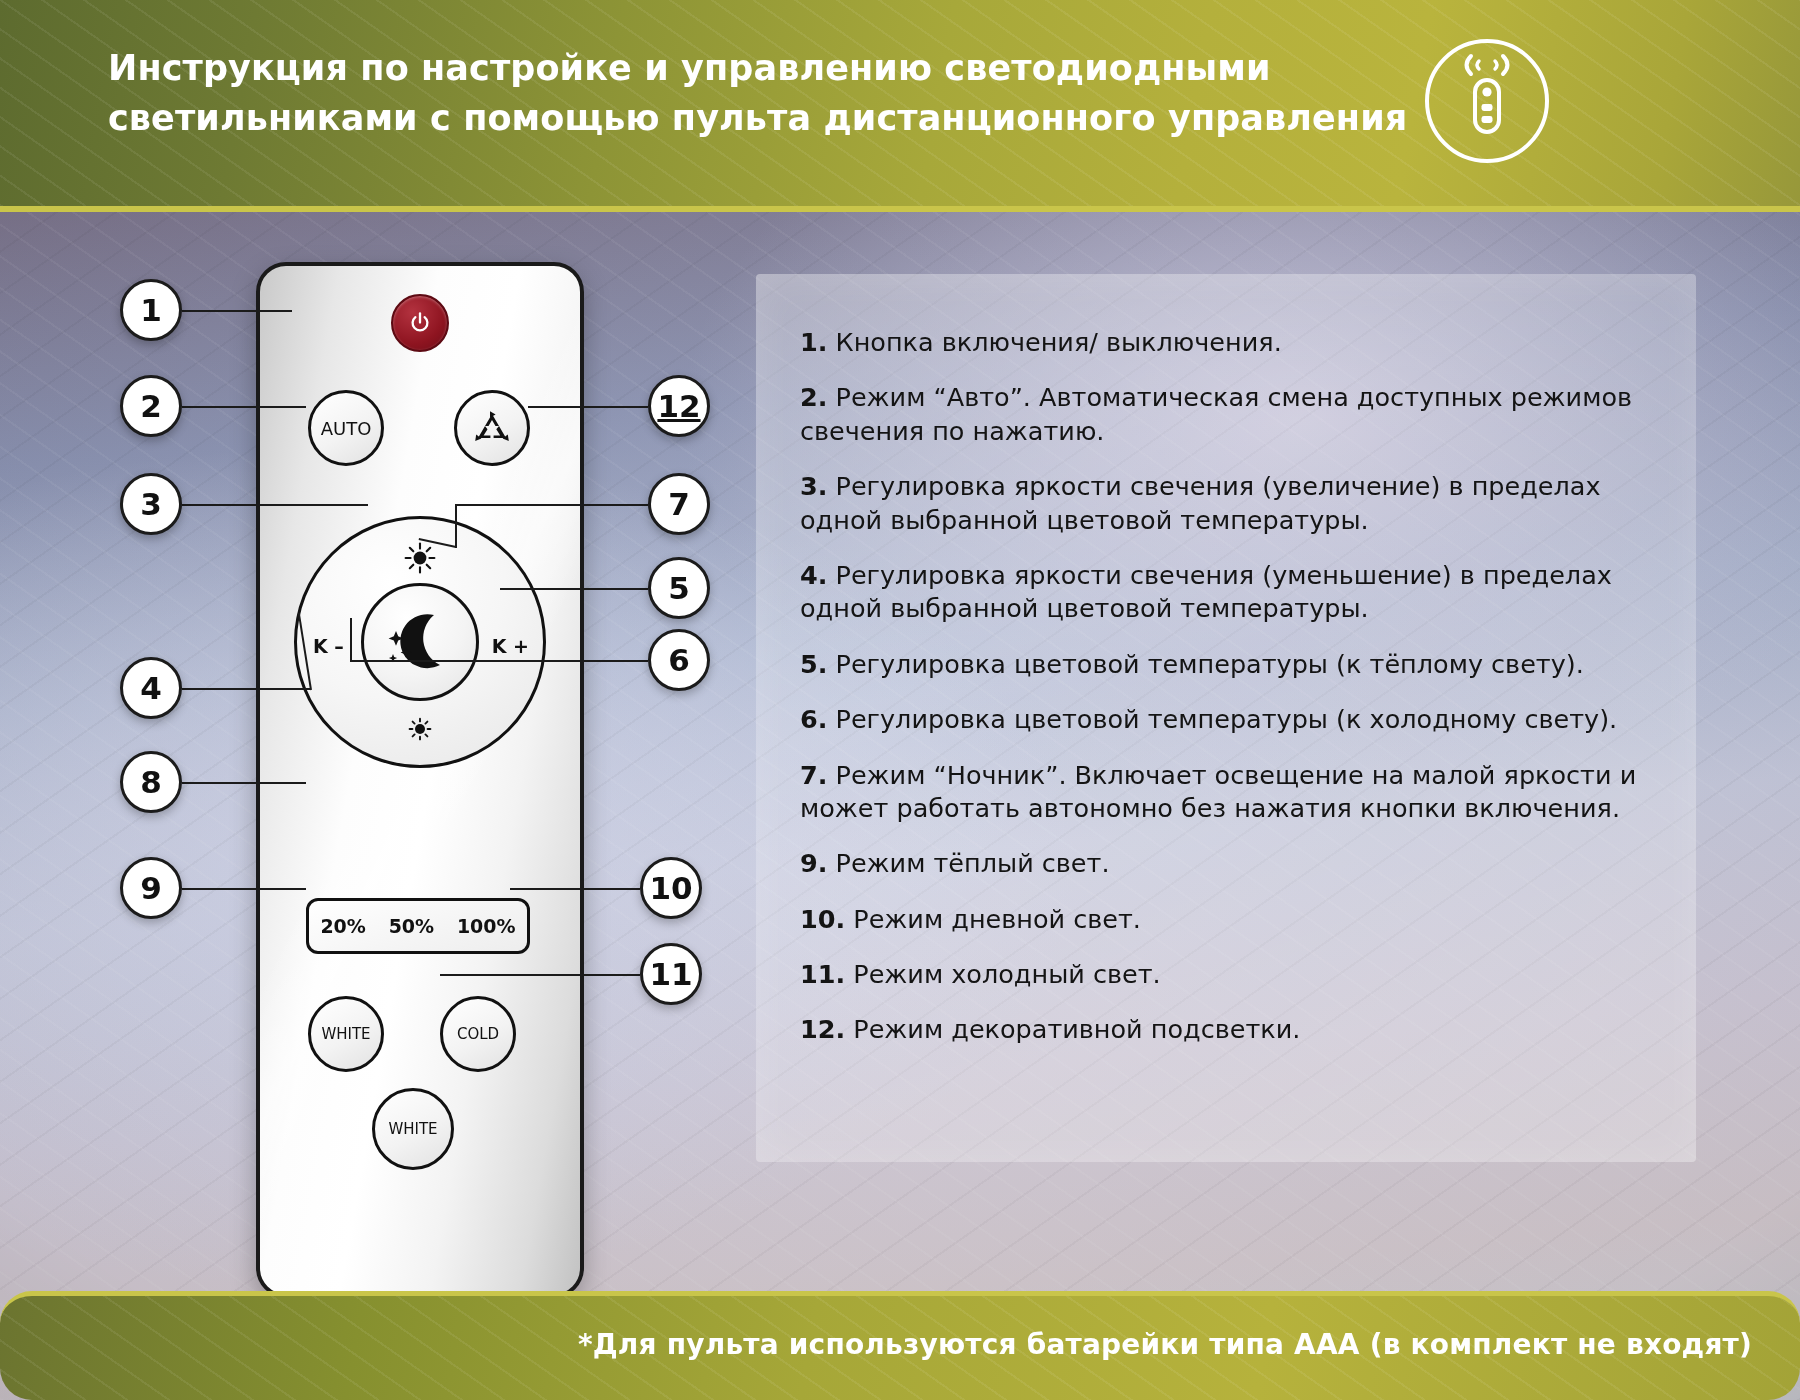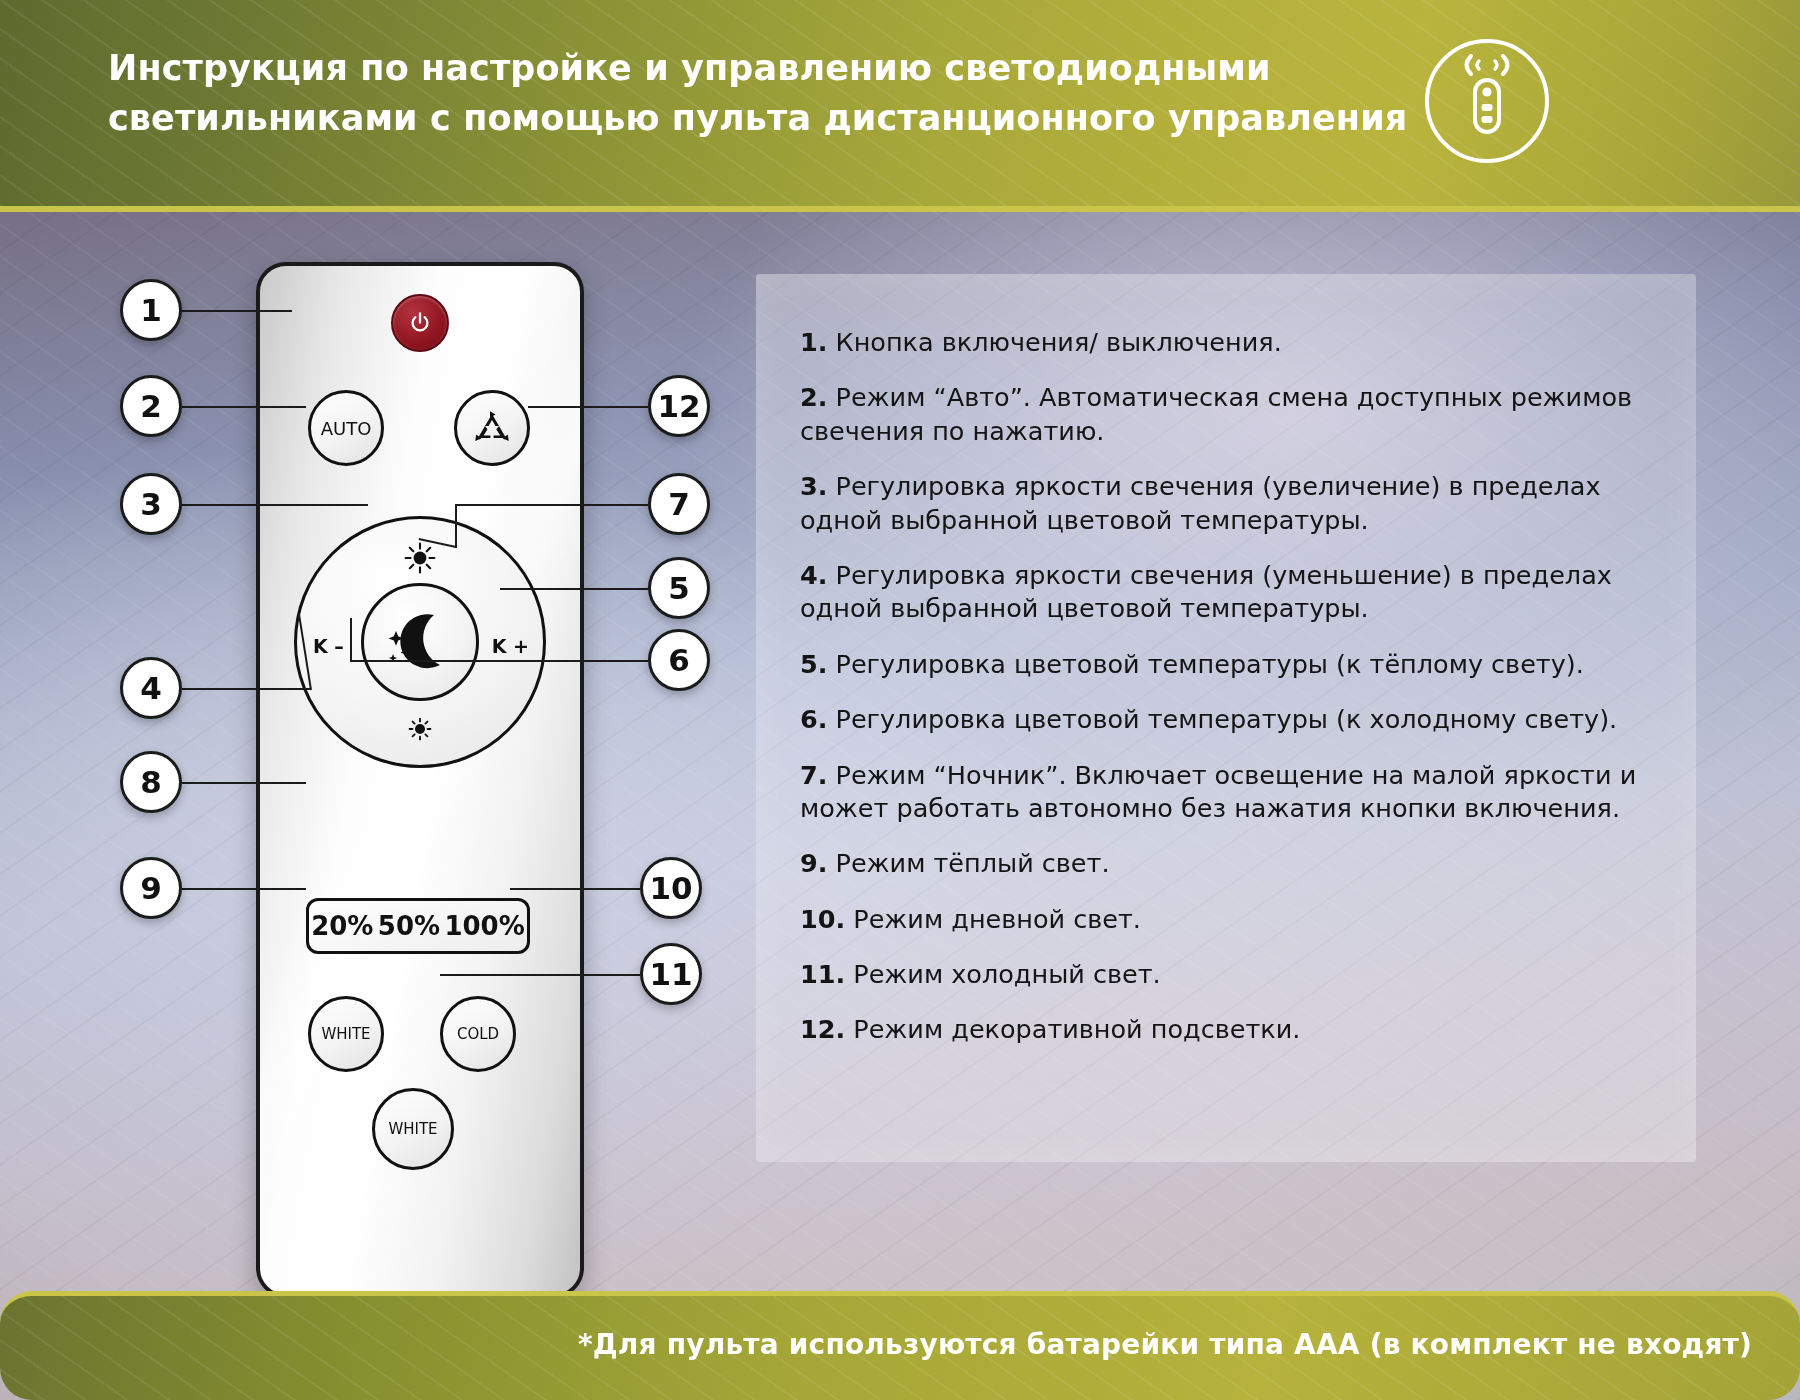--- a/index.html
+++ b/index.html
@@ -145,21 +145,21 @@
   .dial-sun-bot { position: absolute; left: 50%; bottom: 22px; transform: translateX(-50%); }
 
   .pct-bar {
     position: absolute; left: 46px; top: 632px;
     width: 224px; height: 56px;
     border: 3px solid #111; border-radius: 12px;
     background: linear-gradient(160deg,#ffffff,#ededed);
     display: flex; align-items: center; justify-content: space-around;
     box-sizing: border-box;
   }
-  .pct-bar span { font-size: 26px; font-weight: bold; color: #111; }
+  .pct-bar span { font-size: 19px; font-weight: bold; color: #111; }
 
   
   .callout {
     position: absolute;
     width: 62px; height: 62px; border-radius: 50%;
     background: #ffffff;
     border: 3px solid #1b1b1b;
     display: flex; align-items: center; justify-content: center;
     font-size: 31px; font-weight: bold; color: #111;
     box-shadow: 0 4px 10px rgba(0,0,0,0.25);
@@ -346,21 +346,21 @@
     </div>
   </div>
 
   <div class="callout" style="left:120px; top:279px;">1</div>
   <div class="callout" style="left:120px; top:375px;">2</div>
   <div class="callout" style="left:120px; top:473px;">3</div>
   <div class="callout" style="left:120px; top:657px;">4</div>
   <div class="callout" style="left:120px; top:751px;">8</div>
   <div class="callout" style="left:120px; top:857px;">9</div>
 
-  <div class="callout" style="left:648px; top:375px;">12</div>
+  <div class="callout" style="left:648px; top:375px;text-decoration:underline;">12</div>
   <div class="callout" style="left:648px; top:473px;">7</div>
   <div class="callout" style="left:648px; top:557px;">5</div>
   <div class="callout" style="left:648px; top:629px;">6</div>
   <div class="callout" style="left:640px; top:857px;">10</div>
   <div class="callout" style="left:640px; top:943px;">11</div>
 
   <div class="panel">
     <div class="panel-list">
       <div class="item"><b>1.</b><span> Кнопка включения/ выключения.</span></div>
       <div class="item"><b>2.</b><span> Режим “Авто”. Автоматическая смена доступных режимов свечения по нажатию.</span></div>

